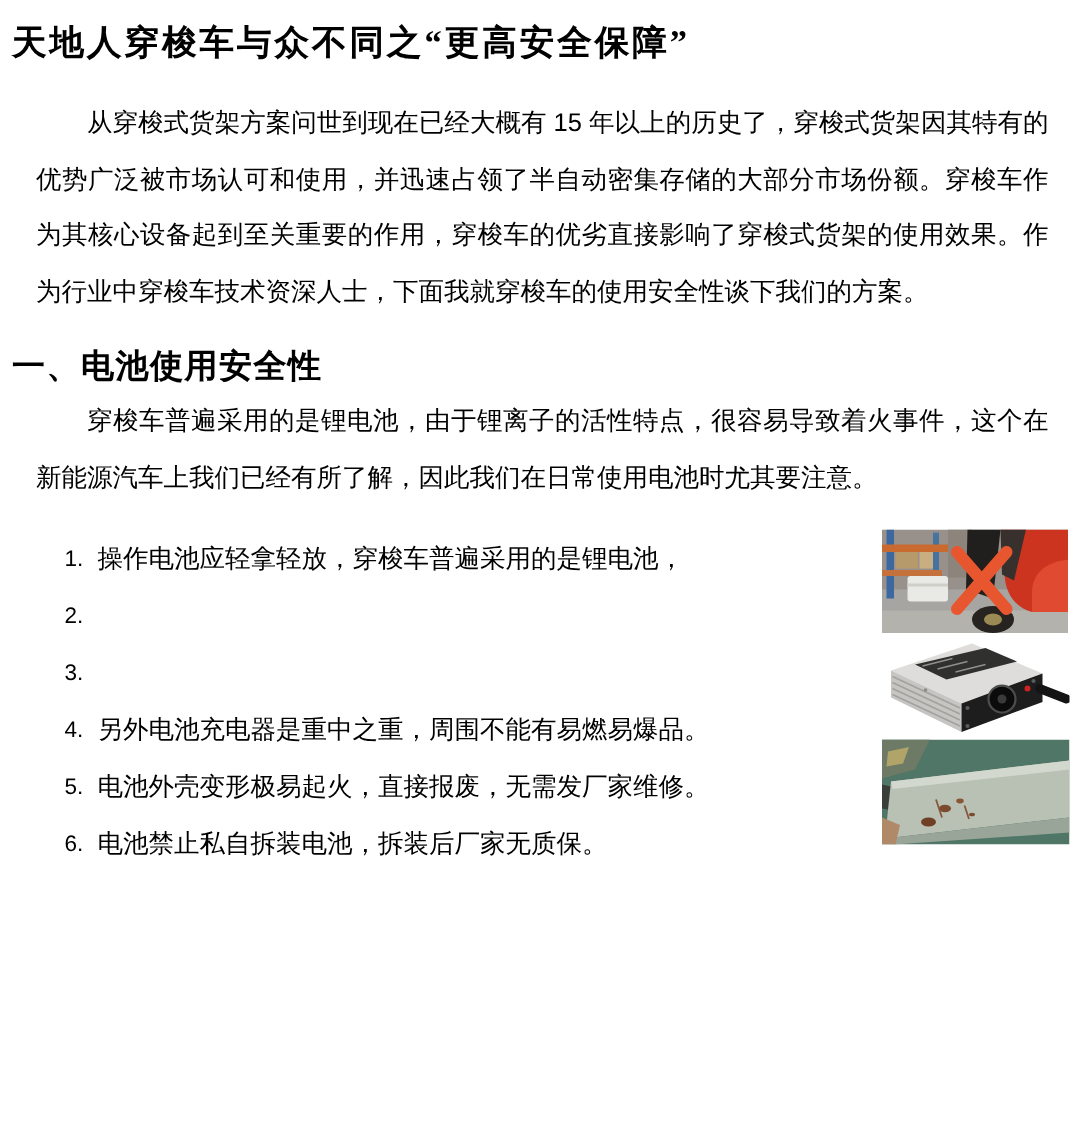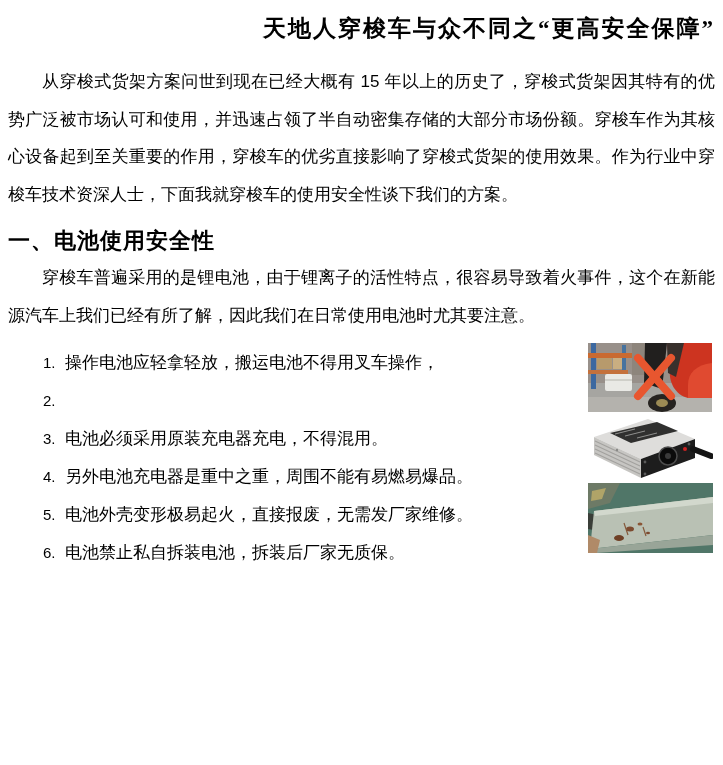--- a/index.html
+++ b/index.html
@@ -5,23 +5,23 @@
   html, body { margin:0; padding:0; }
   body {
     width:723px; height:765px; overflow:hidden;
     background:#ffffff; color:#000;
     font-family:"Liberation Sans","DejaVu Sans",sans-serif;
   }
   .doc { padding:0 8px; }
   .title {
     margin:13px 0 0 0;
     font-family:"Liberation Serif","DejaVu Serif",serif;
-    font-size:23px; font-weight:bold; text-align:right; letter-spacing:2px;
+    font-size:23px; font-weight:bold; text-align:left; letter-spacing:2px;
   }
-  p { margin:0; font-size:17px; line-height:37.5px; text-align:justify; }
+  p { margin:16px; font-size:17px; line-height:37.5px; text-align:justify; }
   .indent { text-indent:34px; }
   .intro { margin-top:19px; }
   .section-heading {
     margin:13px 0 0 0;
     font-family:"Liberation Serif","DejaVu Serif",serif;
     font-size:22px; font-weight:bold; letter-spacing:1px;
   }
   .lead { margin-top:3px; }
   .content-row { display:flex; margin-top:9px; }
   .list-col { flex:1 1 auto; min-width:0; }
@@ -44,28 +44,27 @@
 
   <h2 class="section-heading">一、电池使用安全性</h2>
 
   <p class="indent lead">穿梭车普遍采用的是锂电池，由于锂离子的活性特点，很容易导致着火事件，这个在新能源汽车上我们已经有所了解，因此我们在日常使用电池时尤其要注意。</p>
 
   <div class="content-row">
 
     <div class="list-col">
       <div class="list-item">
         <span class="list-num">1.</span>
-        <span class="list-text">操作电池应轻拿轻放，搬运电池不得用叉车操作，</span>
+        <span class="list-text">操作电池应轻拿轻放，穿梭车普遍采用的是锂电池，</span>
       </div>
       <div class="list-item">
         <span class="list-num">2.</span>
       </div>
       <div class="list-item">
         <span class="list-num">3.</span>
-        <span class="list-text">电池必须采用原装充电器充电，不得混用。</span>
       </div>
       <div class="list-item">
         <span class="list-num">4.</span>
         <span class="list-text">另外电池充电器是重中之重，周围不能有易燃易爆品。</span>
       </div>
       <div class="list-item">
         <span class="list-num">5.</span>
         <span class="list-text">电池外壳变形极易起火，直接报废，无需发厂家维修。</span>
       </div>
       <div class="list-item">

